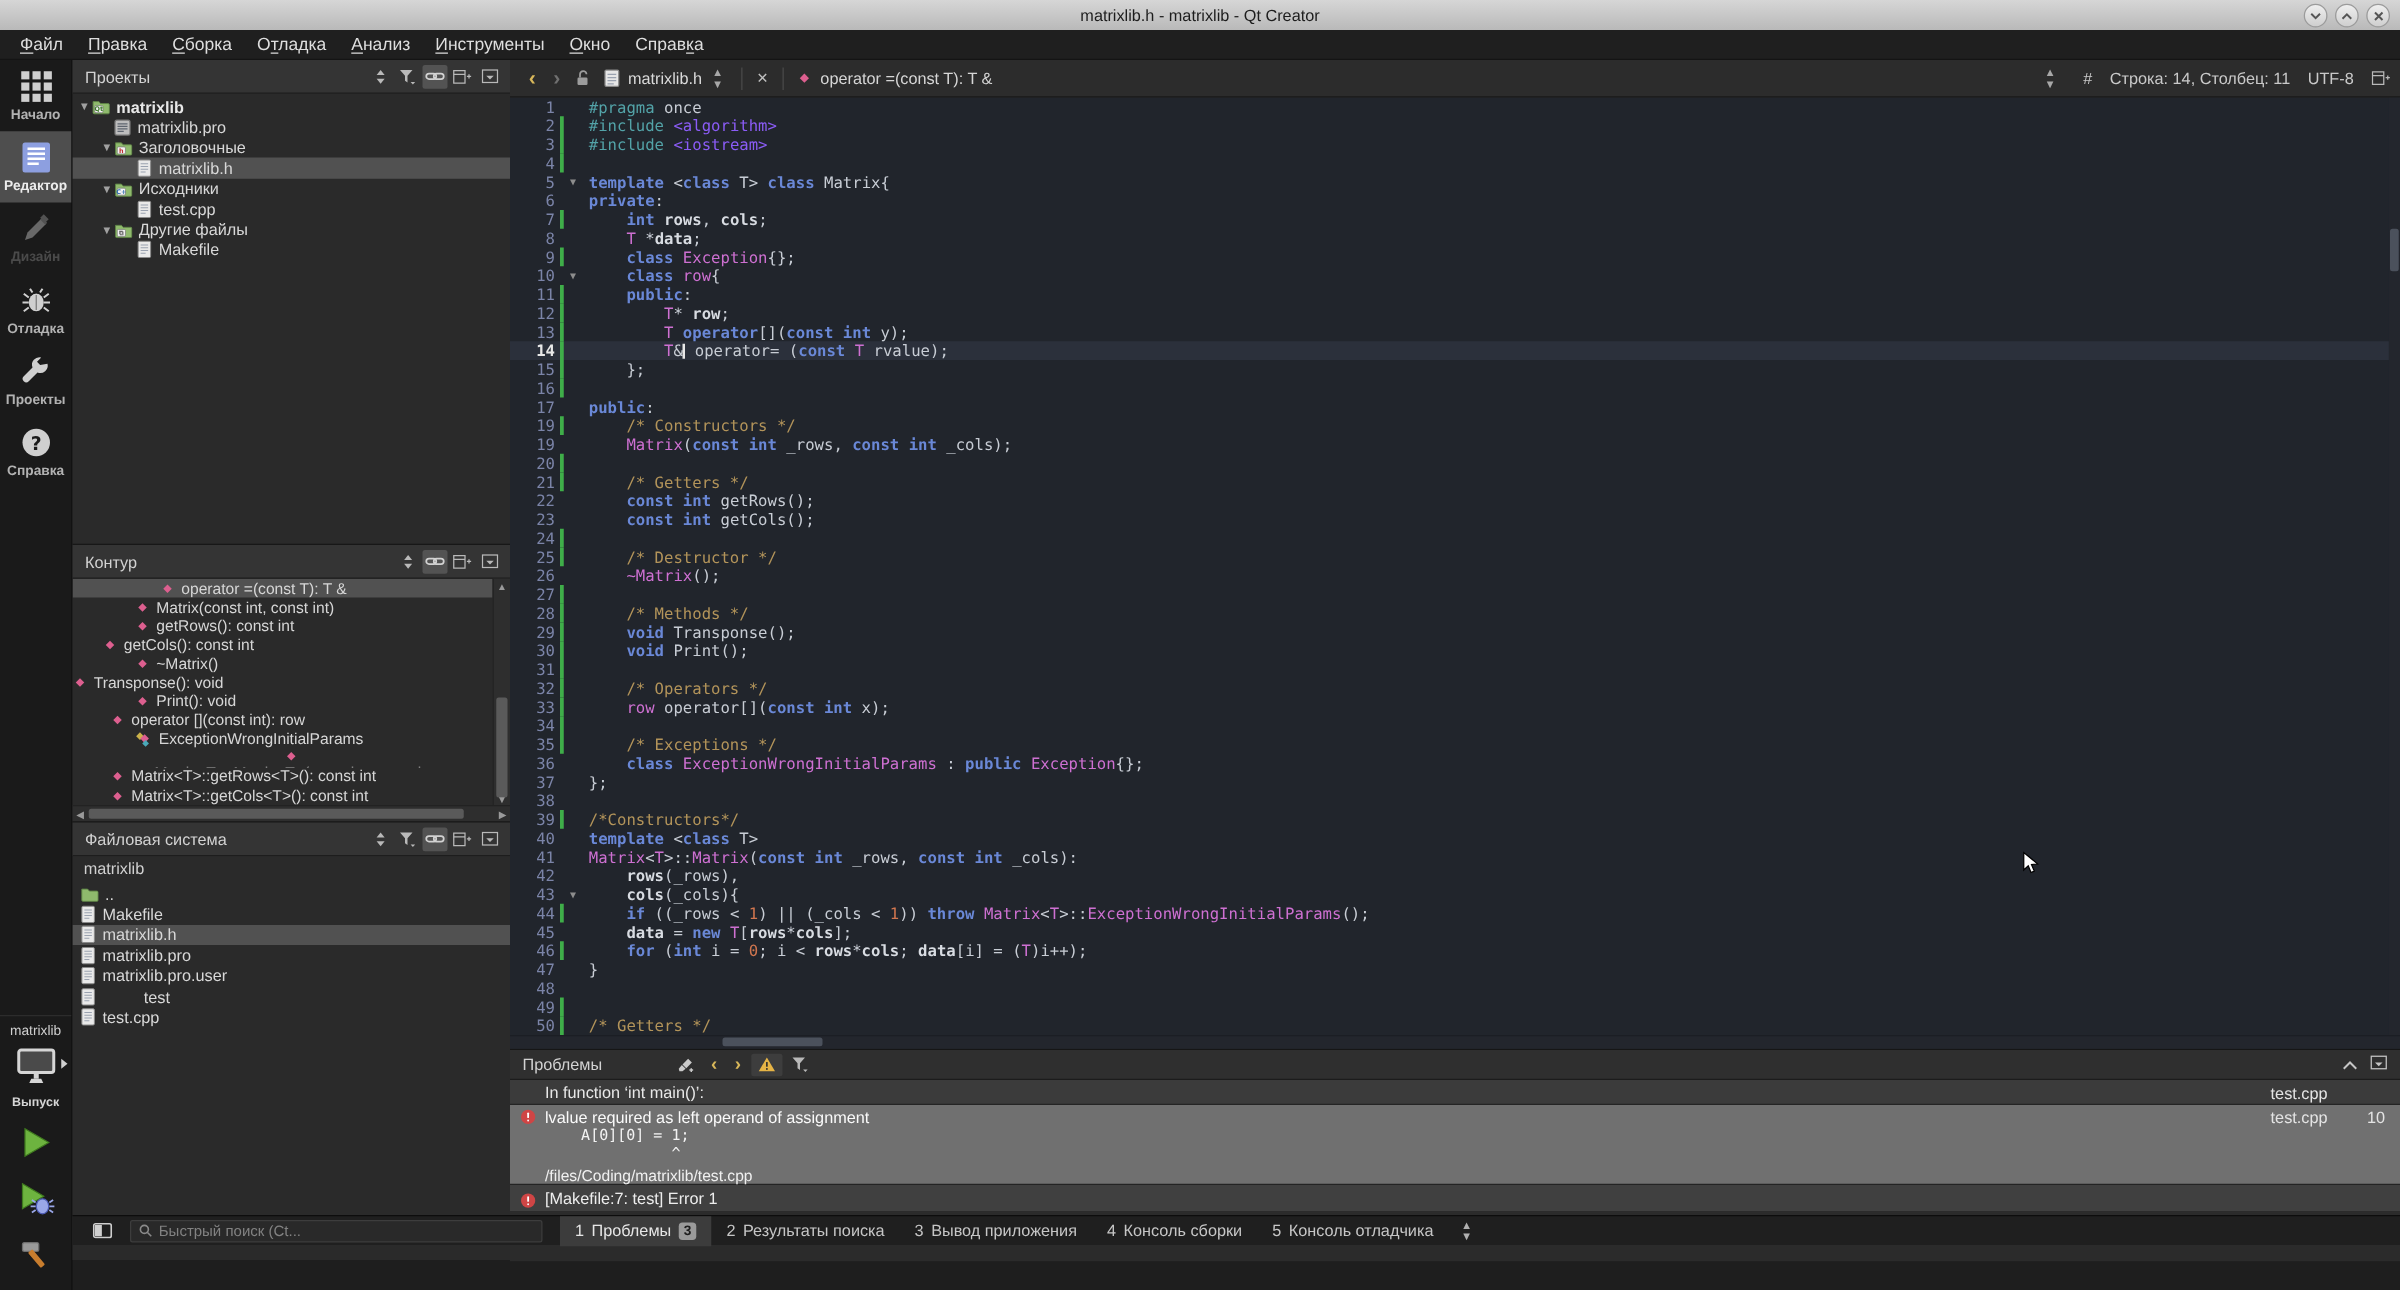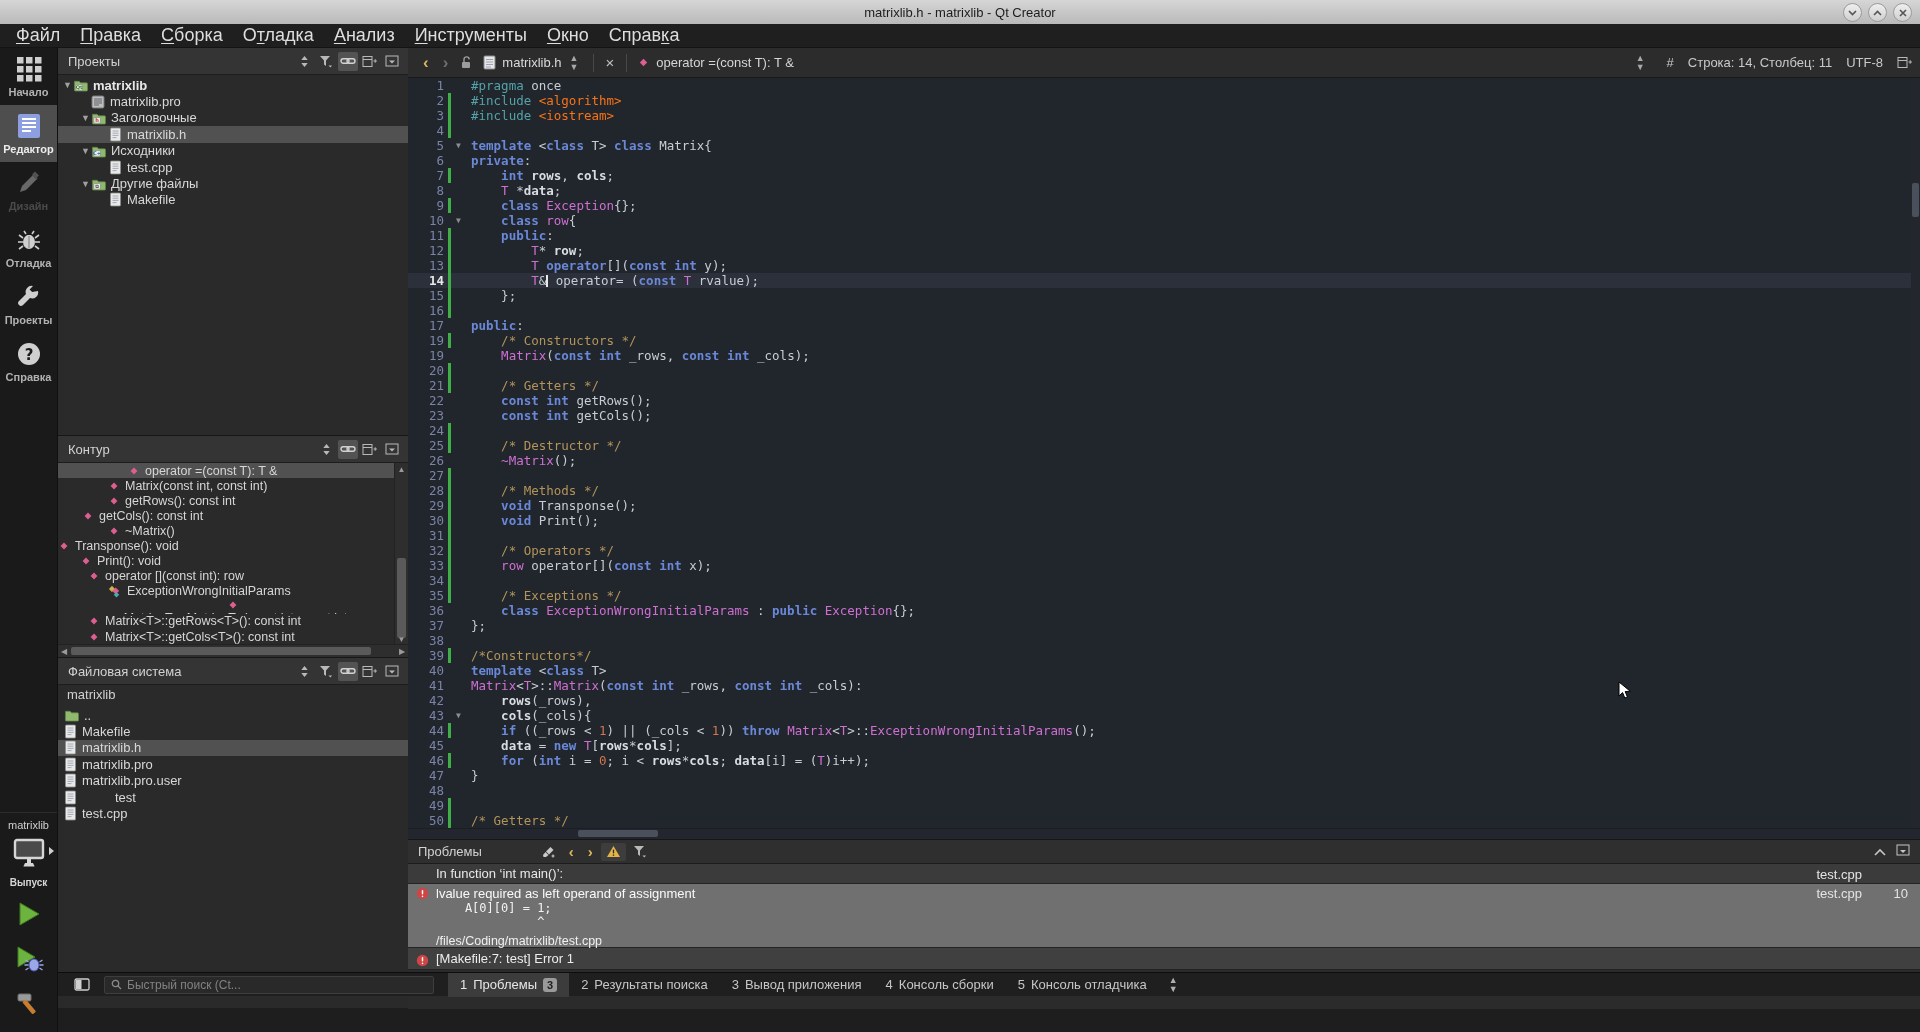--- a/index.html
+++ b/index.html
@@ -10,21 +10,21 @@
   .titlebar{position:absolute;left:0;top:0;width:1920px;height:24px;
     background:linear-gradient(#d6d6d6,#b9b9b9);border-bottom:1px solid #8f8f8f;
     display:flex;align-items:center;justify-content:center;}
   .titlebar .title{color:#1d1d1d;font-size:13px;}
   .winbtns{position:absolute;right:8px;top:3px;display:flex;gap:6px;}
   .winbtn{width:17px;height:17px;border-radius:50%;background:linear-gradient(#efefef,#cfcfcf);
     border:1px solid #9b9b9b;display:flex;align-items:center;justify-content:center;}
   
   .menubar{position:absolute;left:0;top:24px;width:1920px;height:24px;background:#1f1f1f;
     display:flex;align-items:center;padding-left:6px;box-sizing:border-box;border-bottom:1px solid #141414;}
-  .menu-item{padding:0 10px;color:#dedede;font-size:18px;line-height:23px;}
+  .menu-item{padding:0 10px;color:#dedede;font-size:14px;line-height:23px;}
   .menu-item u{text-underline-offset:2px;}
   
   .mode-sidebar{position:absolute;left:0;top:48px;width:58px;height:984px;background:#1a1a1a;
     display:flex;flex-direction:column;align-items:stretch;border-right:1px solid #101010;box-sizing:border-box;}
   .mode-item{display:flex;flex-direction:column;align-items:center;padding:8px 0 7px;gap:4px;}
   .mode-item .mlabel{font-size:11px;font-weight:bold;color:#b2b2b2;}
   .mode-item.active{background:#4e4e4e;}
   .mode-item.active .mlabel{color:#ececec;}
   .mode-item.disabled{opacity:.5;}
   .mode-item.disabled .mlabel{color:#7a7a7a;}
@@ -77,21 +77,21 @@
   .ed-right{margin-left:auto;display:flex;align-items:center;gap:14px;color:#c9c9c9;}
   .code{position:relative;height:750px;overflow:hidden;font-family:"DejaVu Sans Mono",monospace;font-size:12.5px;}
   .cl{display:flex;height:15px;line-height:15px;white-space:pre;}
   .cl.current{background:#2b303b;}
   .ln{width:36px;flex:none;text-align:right;color:#7b84a8;padding-right:4px;}
   .cl.current .ln{color:#e8e8e8;font-weight:bold;}
   .gbar{width:3px;flex:none;}
   .gbar.on{background:#3fae49;}
   .foldc{width:15px;flex:none;color:#8d8d8d;font-size:8px;line-height:15px;text-align:center;}
   .src{padding-left:5px;}
-  .tk-pp{color:#53a3a8}.tk-str{color:#f97316}.tk-cmt{color:#b3945a}
+  .tk-pp{color:#53a3a8}.tk-str{color:#8b5cf6}.tk-cmt{color:#b3945a}
   .tk-kw{color:#6a88d7;font-weight:bold}.tk-typ{color:#ce70d2}
   .tk-fld{color:#d8dce2;font-weight:bold}.tk-num{color:#d1764f}.tk-pl{color:#c8cdd5}
   .caret{display:inline-block;width:2px;height:12px;background:#e8e8e8;vertical-align:-2px;}
   .ed-vscroll{position:absolute;right:0;top:0;bottom:0;width:9px;background:#23262d;}
   .ed-vthumb{position:absolute;left:1px;right:1px;top:105px;height:34px;background:#4b515c;border-radius:2px;}
   .ed-hscroll{height:10px;background:#23262d;position:relative;border-top:1px solid #1b1e24;}
   .ed-hthumb{position:absolute;left:170px;width:80px;top:1px;height:7px;background:#4b515c;border-radius:2px;}
   
   .problems{height:170px;background:#2b2b2b;border-top:1px solid #161616;box-sizing:border-box;}
   .pr-header{height:24px;background:#2f2f2f;border-bottom:1px solid #1c1c1c;display:flex;align-items:center;
@@ -459,21 +459,21 @@
             <span class="olabel">~Matrix()</span>
           </div>
           <div class="orow" style="">
             <span style="display: inline-flex; align-items: center; justify-content: center;">
               <svg width="12" height="12" viewBox="0 0 16 16">
                 <rect x="4.8" y="4.8" width="6.4" height="6.4" transform="rotate(45 8 8)" fill="#dd5f8f"></rect>
               </svg>
             </span>
             <span class="olabel">Transponse(): void</span>
           </div>
-          <div class="orow" style="padding-left: 22px;">
+          <div class="orow" style="padding-left: 50px;">
             <span style="display: inline-flex; align-items: center; justify-content: center;">
               <svg width="12" height="12" viewBox="0 0 16 16">
                 <rect x="4.8" y="4.8" width="6.4" height="6.4" transform="rotate(45 8 8)" fill="#dd5f8f"></rect>
               </svg>
             </span>
             <span class="olabel">Print(): void</span>
           </div>
           <div class="orow" style="padding-left: 30px;">
             <span style="display: inline-flex; align-items: center; justify-content: center;">
               <svg width="12" height="12" viewBox="0 0 16 16">

